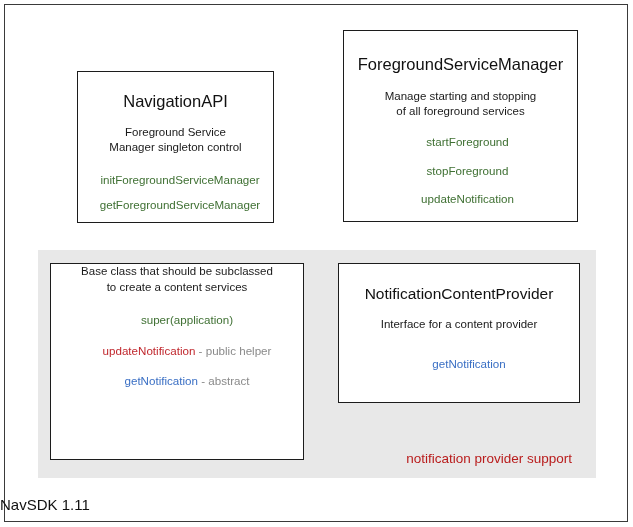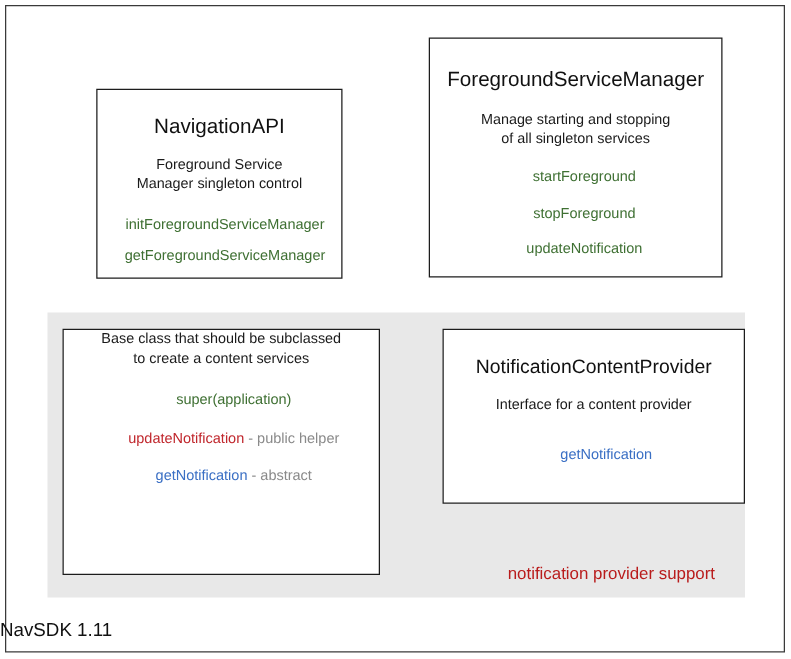--- a/index.html
+++ b/index.html
@@ -103,21 +103,21 @@
 
   #card-notificationcontentproviderbase {
     left: 50px; top: 263px; width: 254px; height: 197px;
   }
   #card-notificationcontentproviderbase .card-title { margin-top: 22px; }
   #card-notificationcontentproviderbase .card-desc  { }
   #card-notificationcontentproviderbase .members    { margin-top: 19px; padding-left: 20px; }
   #card-notificationcontentproviderbase .member     { margin-bottom: 19px; }
 
   #card-notificationcontentprovider {
-    left: 338px; top: 263px; width: 242px; height: 140px; margin-left: 16px;
+    left: 338px; top: 263px; width: 242px; height: 140px;
   }
   #card-notificationcontentprovider .card-title { margin-top: 21px; }
   #card-notificationcontentprovider .card-desc  { margin-top: 14px; }
   #card-notificationcontentprovider .members    { margin-top: 26px; padding-left: 20px; }
   #card-notificationcontentprovider .member     { margin-bottom: 12px; }
 
   .footer-label {
     position: absolute;
     left: 0;
     right: 0;
@@ -149,21 +149,21 @@
       <div class="member">
         <span class="m-green">getForegroundServiceManager</span><span class="m-note"></span>
       </div>
     </div>
   </div>
 
   <div class="card" id="card-foregroundservicemanager">
     <div class="card-title">ForegroundServiceManager</div>
     <div class="card-desc">
       <div>Manage starting and stopping</div>
-      <div>of all singleton services</div>
+      <div>of all foreground services</div>
     </div>
     <div class="members">
       <div class="member">
         <span class="m-green">startForeground</span><span class="m-note"></span>
       </div>
       <div class="member">
         <span class="m-green">stopForeground</span><span class="m-note"></span>
       </div>
       <div class="member">
         <span class="m-green">updateNotification</span><span class="m-note"></span>

